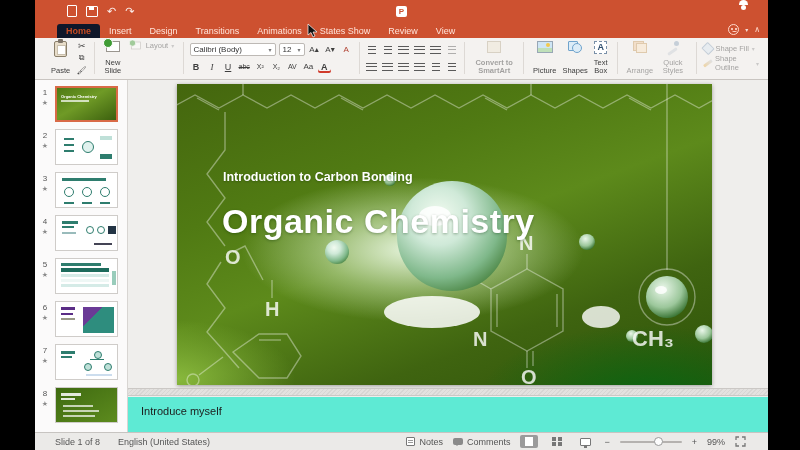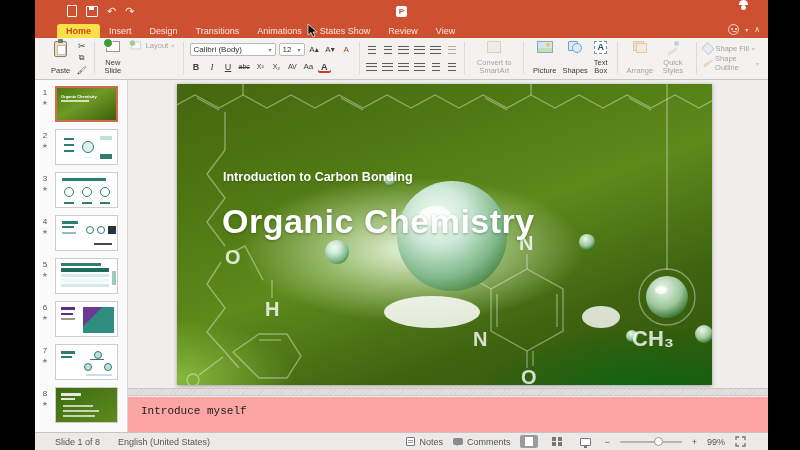--- a/index.html
+++ b/index.html
@@ -25,21 +25,21 @@
                display:flex; align-items:center; gap:4px; padding:0 5px; border-radius:2px; }
   #searchbox input { background:transparent; border:none; outline:none; color:rgba(255,255,255,.85);
                font-size:8px; width:120px; font-family:"Liberation Sans",sans-serif;}
   #searchbox input::placeholder { color:rgba(255,255,255,.75); }
   .caret-sm { font-size:6px; color:rgba(255,255,255,.8); }
 
   
   #tabsrow { position:absolute; left:0; top:22px; right:0; height:16px; background:#cd5130;
              display:flex; align-items:flex-end; padding-left:22px; }
   .tab { font-size:9px; color:#ffe4da; padding:2px 9px 2px; cursor:default; }
-  .tab.active { background:#fde047; color:#c34a22; font-weight:bold; border-radius:3px 3px 0 0;text-align:center; }
+  .tab.active { background:#0f172a; color:#c34a22; font-weight:bold; border-radius:3px 3px 0 0;text-align:center; }
   #tabs-right { position:absolute; right:8px; top:24px; display:flex; align-items:center; gap:6px; color:#ffd9cc; }
 
   
   #ribbon { position:absolute; left:0; top:38px; right:0; height:42px; background:#f4f2f0;
             border-bottom:1px solid #c9c5c1; display:flex; align-items:stretch; padding:2px 4px 3px 8px; }
   .rgroup { display:flex; align-items:center; padding:0 5px; }
   .rsep { width:1px; background:#ddd9d5; margin:2px 1px; }
   .bigbtn { display:flex; flex-direction:column; align-items:center; justify-content:space-between;
             font-size:7.5px; color:#3d3d3d; padding:1px 3px; height:36px; text-align:center; line-height:1.1; }
   .cols { display:flex; flex-direction:column; justify-content:space-around; height:36px; }
@@ -106,21 +106,21 @@
              linear-gradient(160deg,#44660e 0%, #507a13 30%, #5d8a1b 50%, #3f6410 75%, #2f540a 100%); }
   #slide svg { position:absolute; left:0; top:0; }
   #slide-title { position:absolute; left:45px; top:118px; font-size:34px; font-weight:800; color:#fff;
                  letter-spacing:.5px; text-shadow:0 1px 3px rgba(0,40,0,.35); white-space:nowrap; }
   #slide-subtitle { position:absolute; left:46px; top:86px; font-size:12.5px; font-weight:bold; color:#fff;
                     text-shadow:0 1px 2px rgba(0,40,0,.3); }
 
   #notes-divider { position:absolute; left:93px; right:0; top:308px; height:8px; background:#e3e1df;
                    border-top:1px solid #cbc8c5; border-bottom:1px solid #cbc8c5;
                    background-image:repeating-linear-gradient(135deg, rgba(0,0,0,.05) 0 1px, transparent 1px 3px); }
-  #notes { position:absolute; left:93px; right:0; top:317px; bottom:0; background:#fca5a5;font-family:Liberation Mono, monospace; }
+  #notes { position:absolute; left:93px; right:0; top:317px; bottom:0; background:#5eead4; }
   #notes-text { position:absolute; left:13px; top:8px; font-size:11px; color:#1c1c1c; }
 
   
   #statusbar { position:absolute; left:0; bottom:0; right:0; height:18px; background:#ebeae8;
                border-top:1px solid #c7c4c1; display:flex; align-items:center; font-size:9px; color:#555; }
   #status-left { display:flex; gap:18px; margin-left:20px; }
   #status-right { margin-left:auto; display:flex; align-items:center; gap:10px; margin-right:22px; }
   .sbtn { display:flex; align-items:center; gap:4px; cursor:default; }
   .note-ic { width:9px; height:9px; border:1px solid #777; border-radius:1px; position:relative; background:#fff;}
   .note-ic::after{content:""; position:absolute; left:1px; top:2px; width:5px; height:1px; background:#999; box-shadow:0 2px 0 #999;}
@@ -295,21 +295,21 @@
                 <span class="icon-lines short"></span>
               </span>
           <span class="glyphbtn">
                 <span class="icon-lines short"></span>
               </span>
         </div>
       </div>
     </div>
     <div class="rsep"></div>
     <div class="rgroup">
-      <div class="bigbtn dim" style="width:46px;">
+      <div class="bigbtn dim" style="width:46px;font-weight:bold;">
         <span class="sm-art"></span>
         <span>Convert to SmartArt</span>
       </div>
     </div>
     <div class="rsep"></div>
     <div class="rgroup">
       <div class="bigbtn">
         <span class="pic-ic"></span>
         <span>Picture</span>
       </div>

